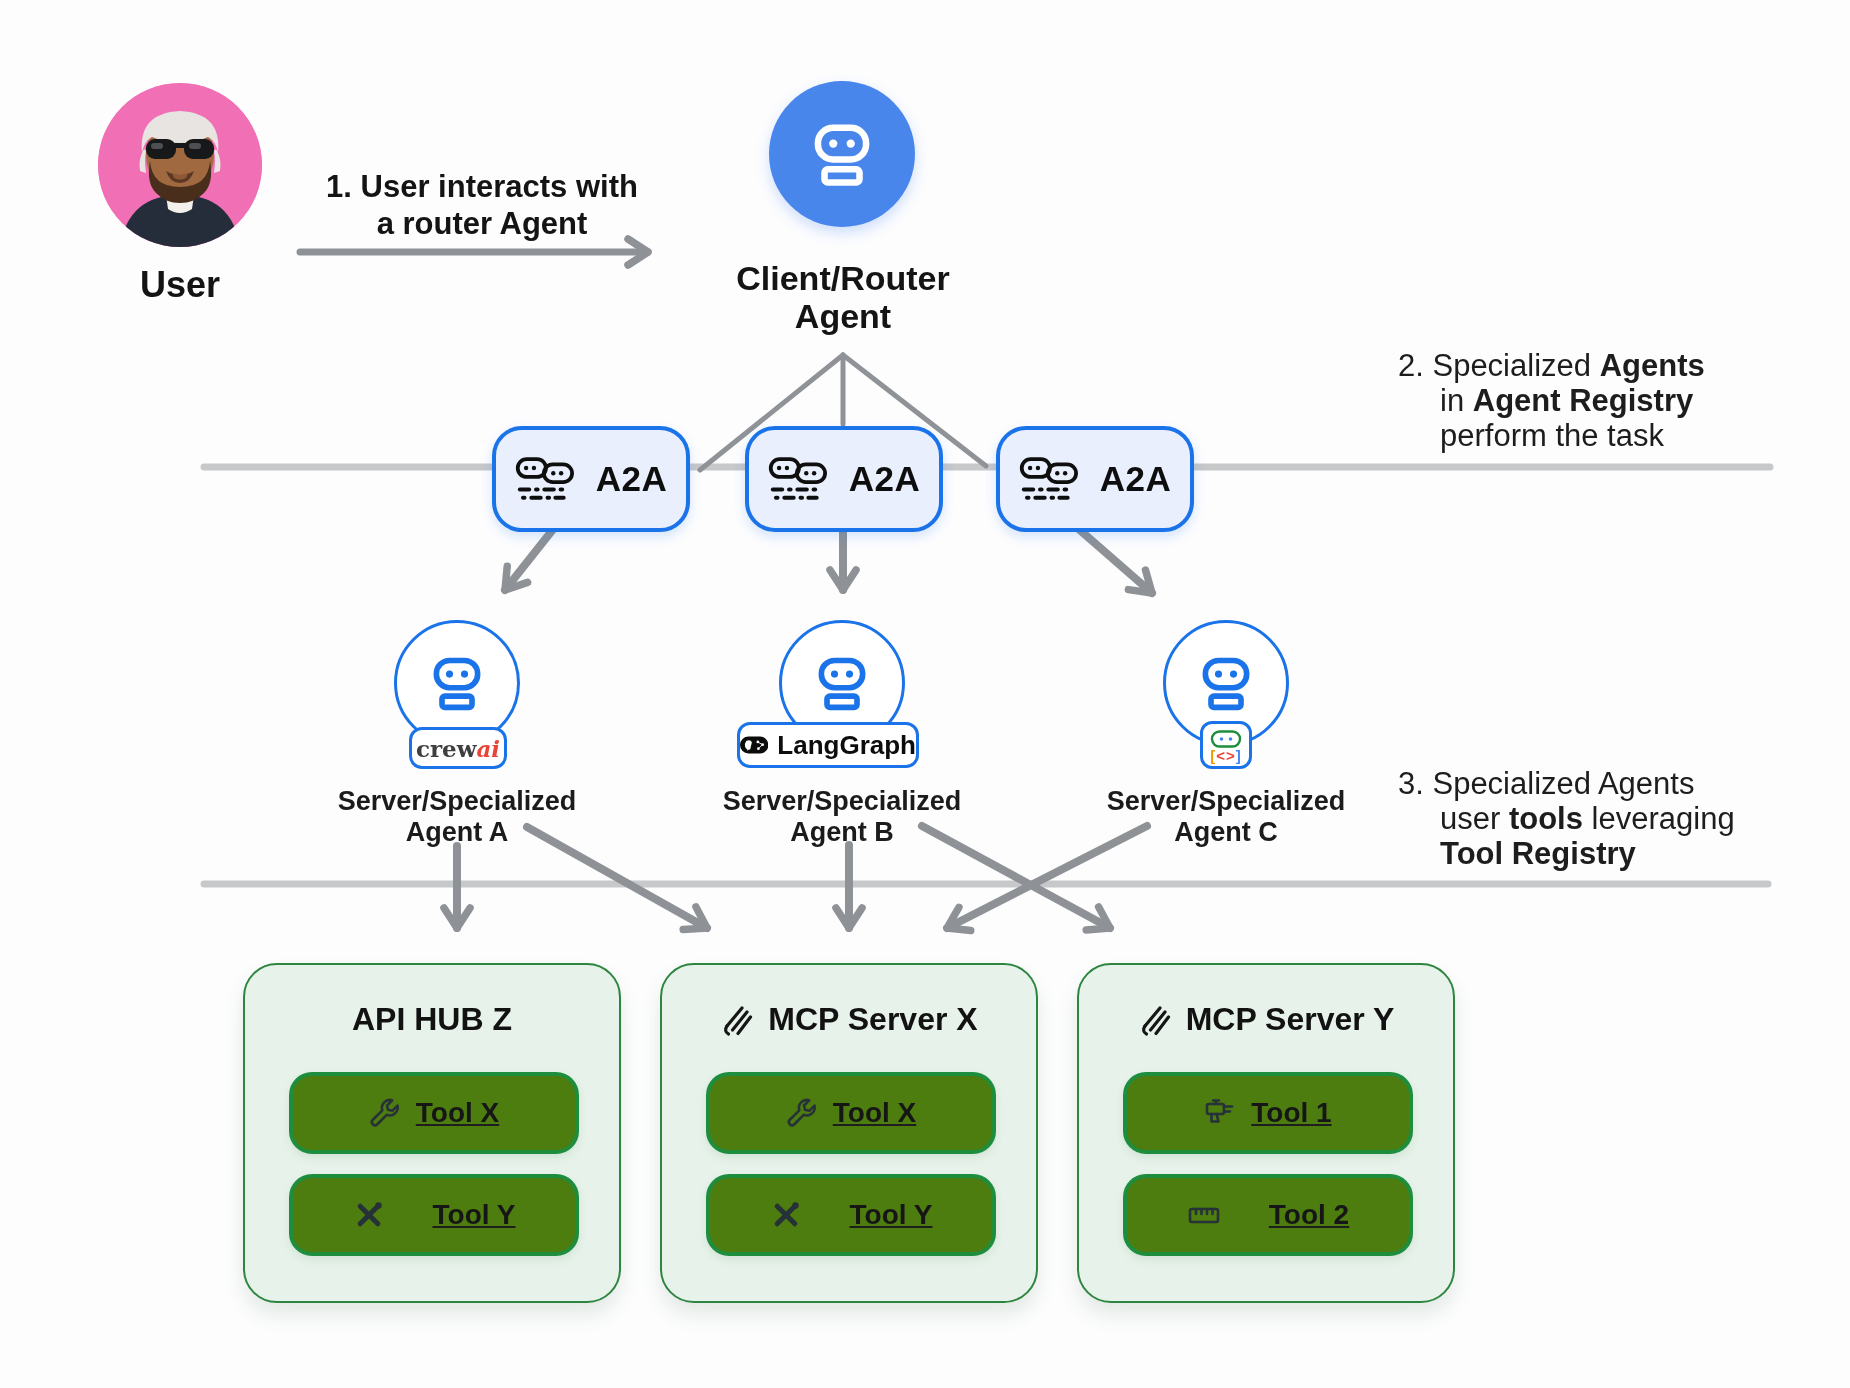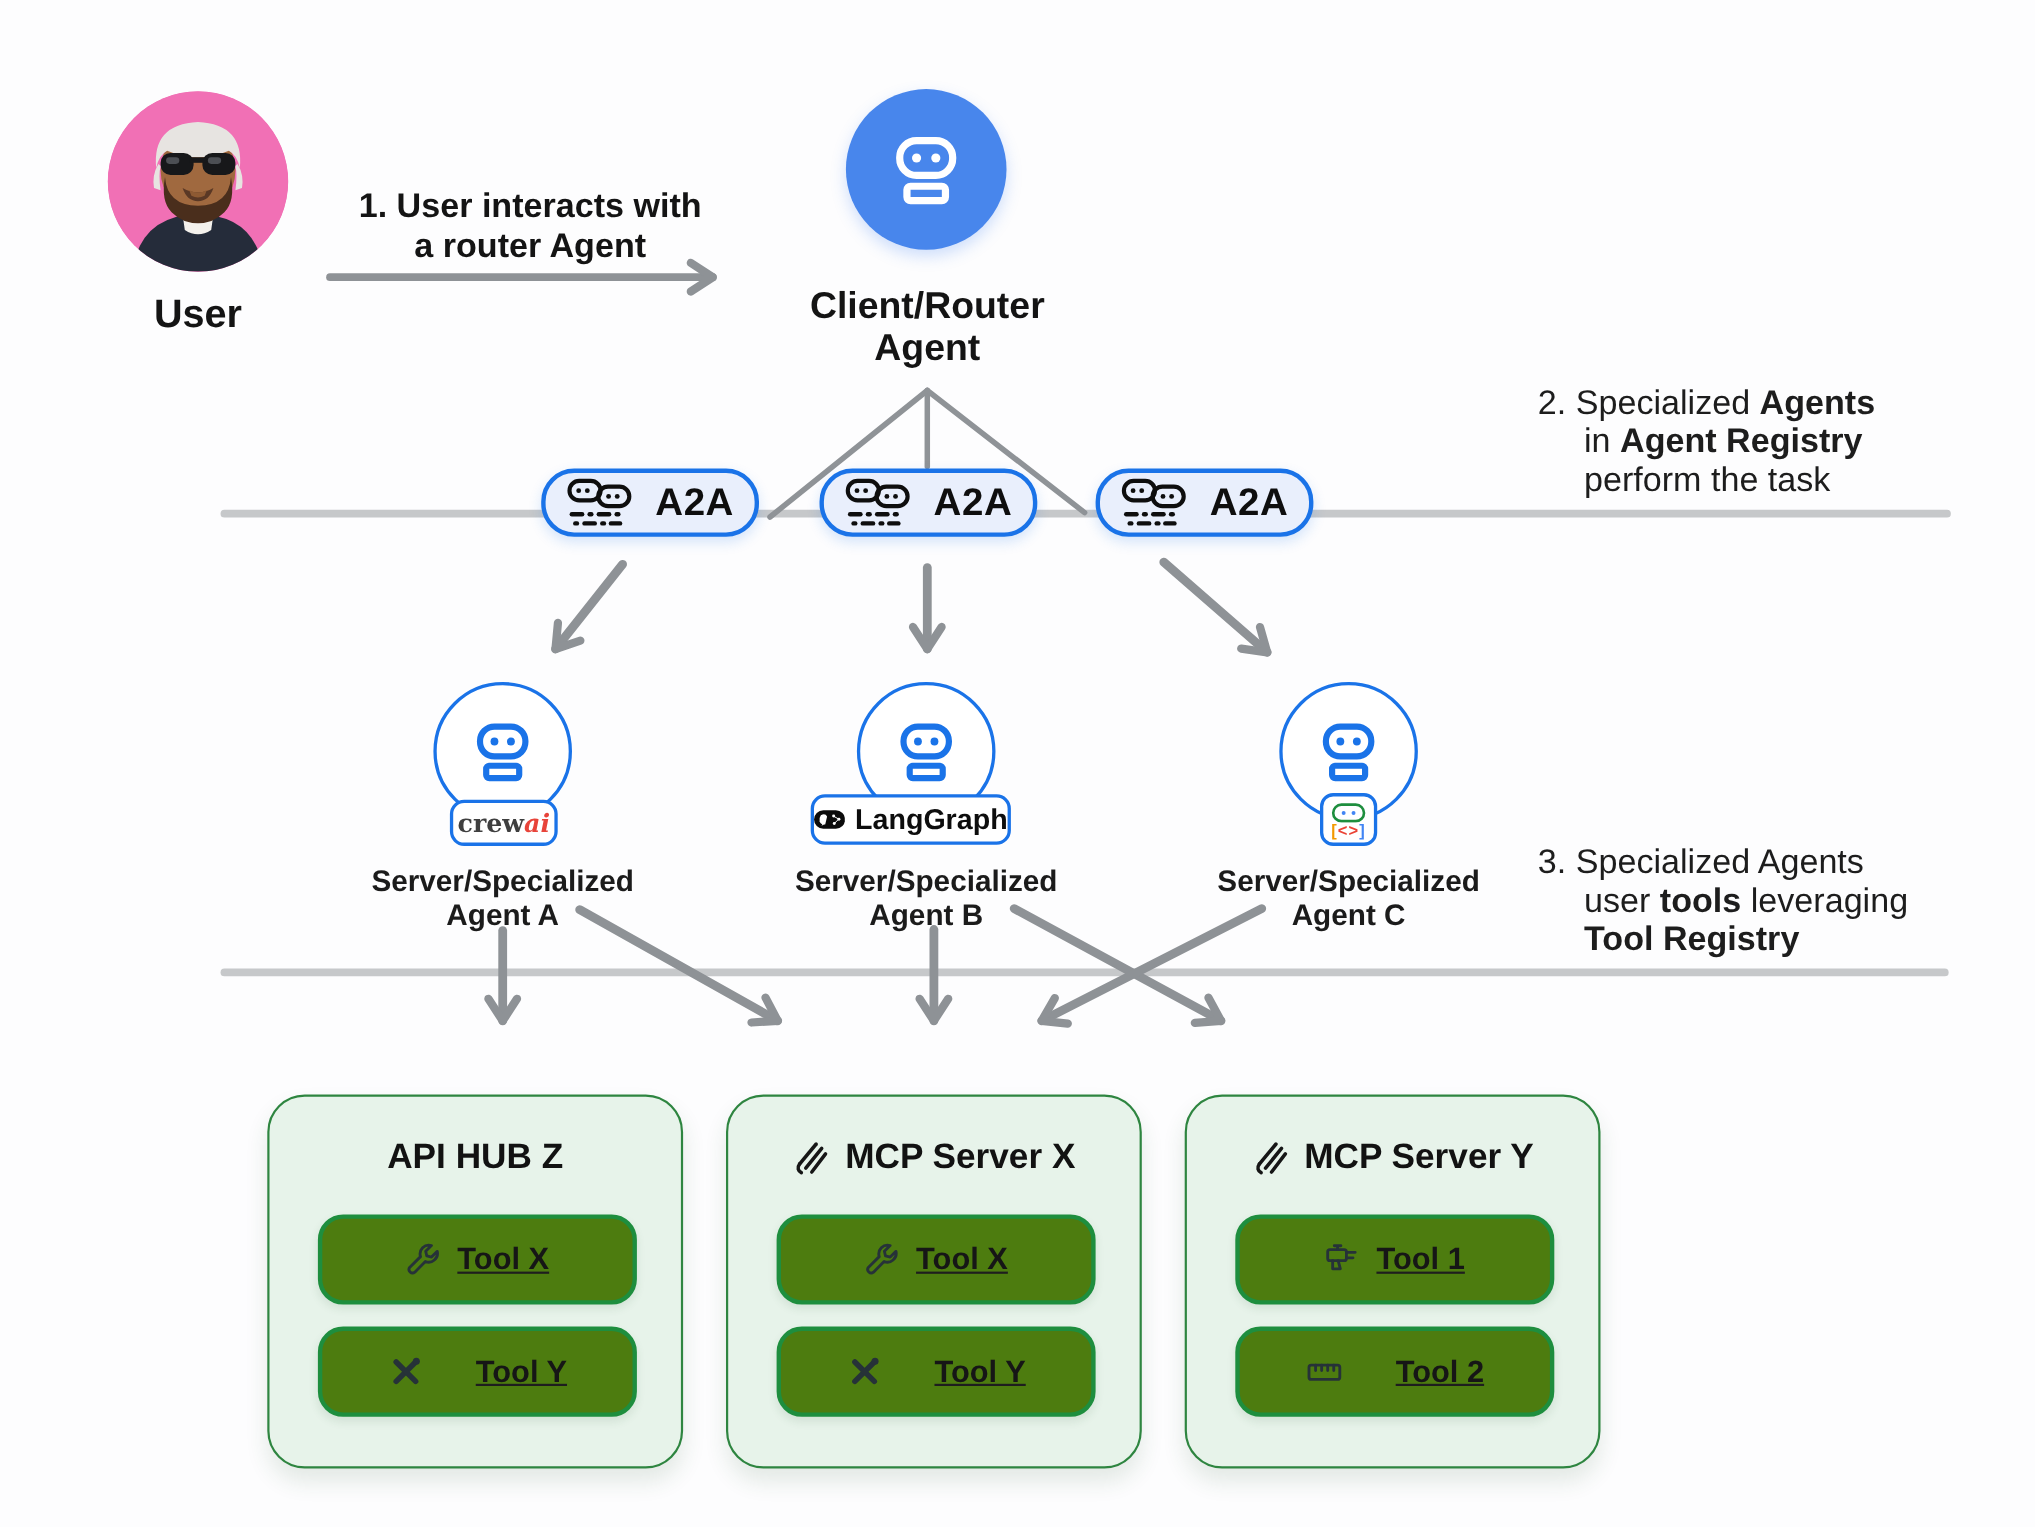--- a/index.html
+++ b/index.html
@@ -11,21 +11,21 @@
   .centered{text-align:center;}
   svg{display:block;}
   
   .avatar{left:98px;top:83px;width:164px;height:164px;border-radius:50%;overflow:hidden;background:#f170b5;}
   .user-label{left:70px;top:264px;width:220px;font-size:36px;font-weight:700;color:#141414;}
   .step1{left:272px;top:168px;width:420px;font-size:31px;line-height:37px;font-weight:700;color:#141414;}
   .router-circle{left:769px;top:81px;width:146px;height:146px;border-radius:50%;background:#4886ec;
     display:flex;align-items:center;justify-content:center;box-shadow:0 6px 14px rgba(66,133,244,.25);}
   .router-label{left:703px;top:259px;width:280px;font-size:34px;line-height:38px;font-weight:700;color:#141414;}
   
-  .a2a{top:426px;width:198px;height:62px;box-sizing:border-box;border:4px solid #1a73e8;border-radius:30px;
+  .a2a{top:426px;width:198px;height:106px;box-sizing:border-box;border:4px solid #1a73e8;border-radius:30px;
     background:#e9effc;display:flex;align-items:center;justify-content:center;gap:17px;
     box-shadow:0 5px 12px rgba(26,115,232,.18);}
   .a2a-1{left:492px;} .a2a-2{left:745px;} .a2a-3{left:996px;}
   .a2a-text{font-size:35px;font-weight:800;color:#0e0e0e;letter-spacing:.5px;}
   
   .annotation{width:430px;font-size:31px;line-height:35px;color:#1d1d1d;}
   .ann2{left:1398px;top:348px;} .ann3{left:1398px;top:766px;}
   .annotation .ind{padding-left:42px;}
   .annotation b{font-weight:700;}
   
@@ -38,21 +38,21 @@
   .crewai-ai{font-family:"DejaVu Serif",serif;font-style:italic;font-weight:700;font-size:23px;color:#e8443a;}
   .langgraph-pill{left:737px;top:722px;width:182px;height:46px;border-radius:13px;gap:9px;}
   .langgraph-text{font-size:26px;font-weight:600;color:#0d0d0d;}
   .adk-pill{left:1200px;top:721px;width:52px;height:48px;border-radius:12px;flex-direction:column;gap:1px;padding-top:3px;}
   .adk-brackets{font-size:15px;font-weight:800;line-height:14px;letter-spacing:1px;}
   .adk-o{color:#f29900;} .adk-a{color:#ea4335;} .adk-c{color:#4285f4;}
   .agent-label{top:786px;width:300px;font-size:27px;line-height:31px;font-weight:600;color:#1b1b1b;}
   .agent-label-a{left:307px;} .agent-label-b{left:692px;} .agent-label-c{left:1076px;}
   
   .toolbox{top:963px;width:378px;height:340px;box-sizing:border-box;border:2.5px solid #2e8540;border-radius:34px;
-    background:#e7f3ea;box-shadow:0 12px 20px rgba(40,90,50,.12);margin-top:32px;}
+    background:#e7f3ea;box-shadow:0 12px 20px rgba(40,90,50,.12);}
   .box-1{left:243px;} .box-2{left:660px;} .box-3{left:1077px;}
   .box-title{position:absolute;top:36px;left:0;right:0;display:flex;align-items:center;justify-content:center;gap:12px;
     font-size:32px;font-weight:700;color:#121212;}
   .tool{position:absolute;left:44px;width:290px;height:82px;box-sizing:border-box;border:4px solid #1e8e3e;border-radius:23px;
     background:#4d7c0f;display:flex;align-items:center;justify-content:center;gap:15px;box-shadow:0 4px 8px rgba(40,90,50,.10);text-decoration:underline;}
   .tool-1{top:107px;} .tool-2{top:209px;gap:48px;}
   .tool-label{font-size:28px;font-weight:600;color:#161616;}
 </style>
 </head>
 <body>

